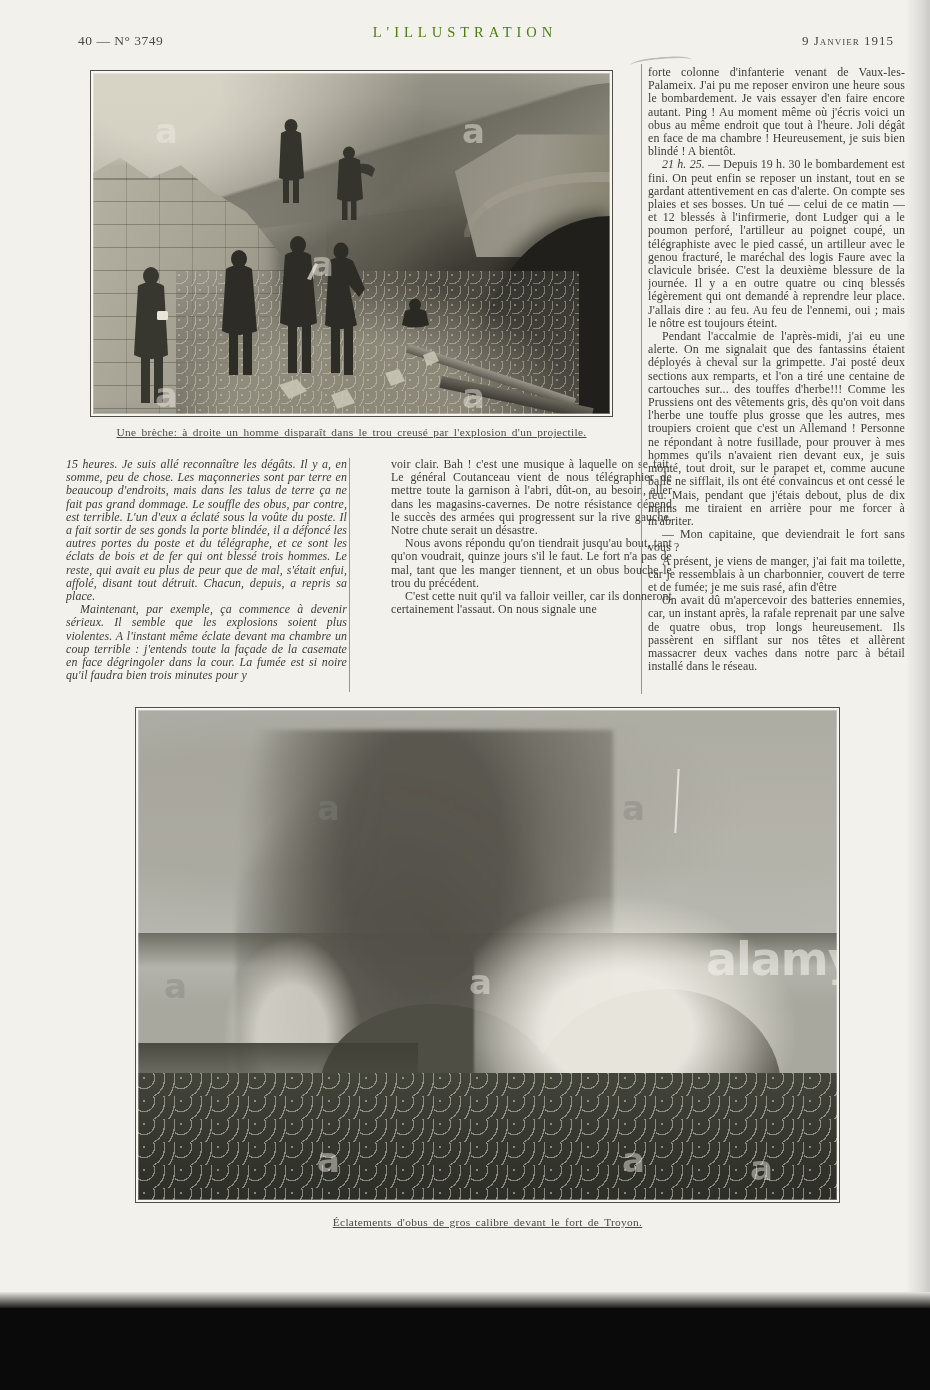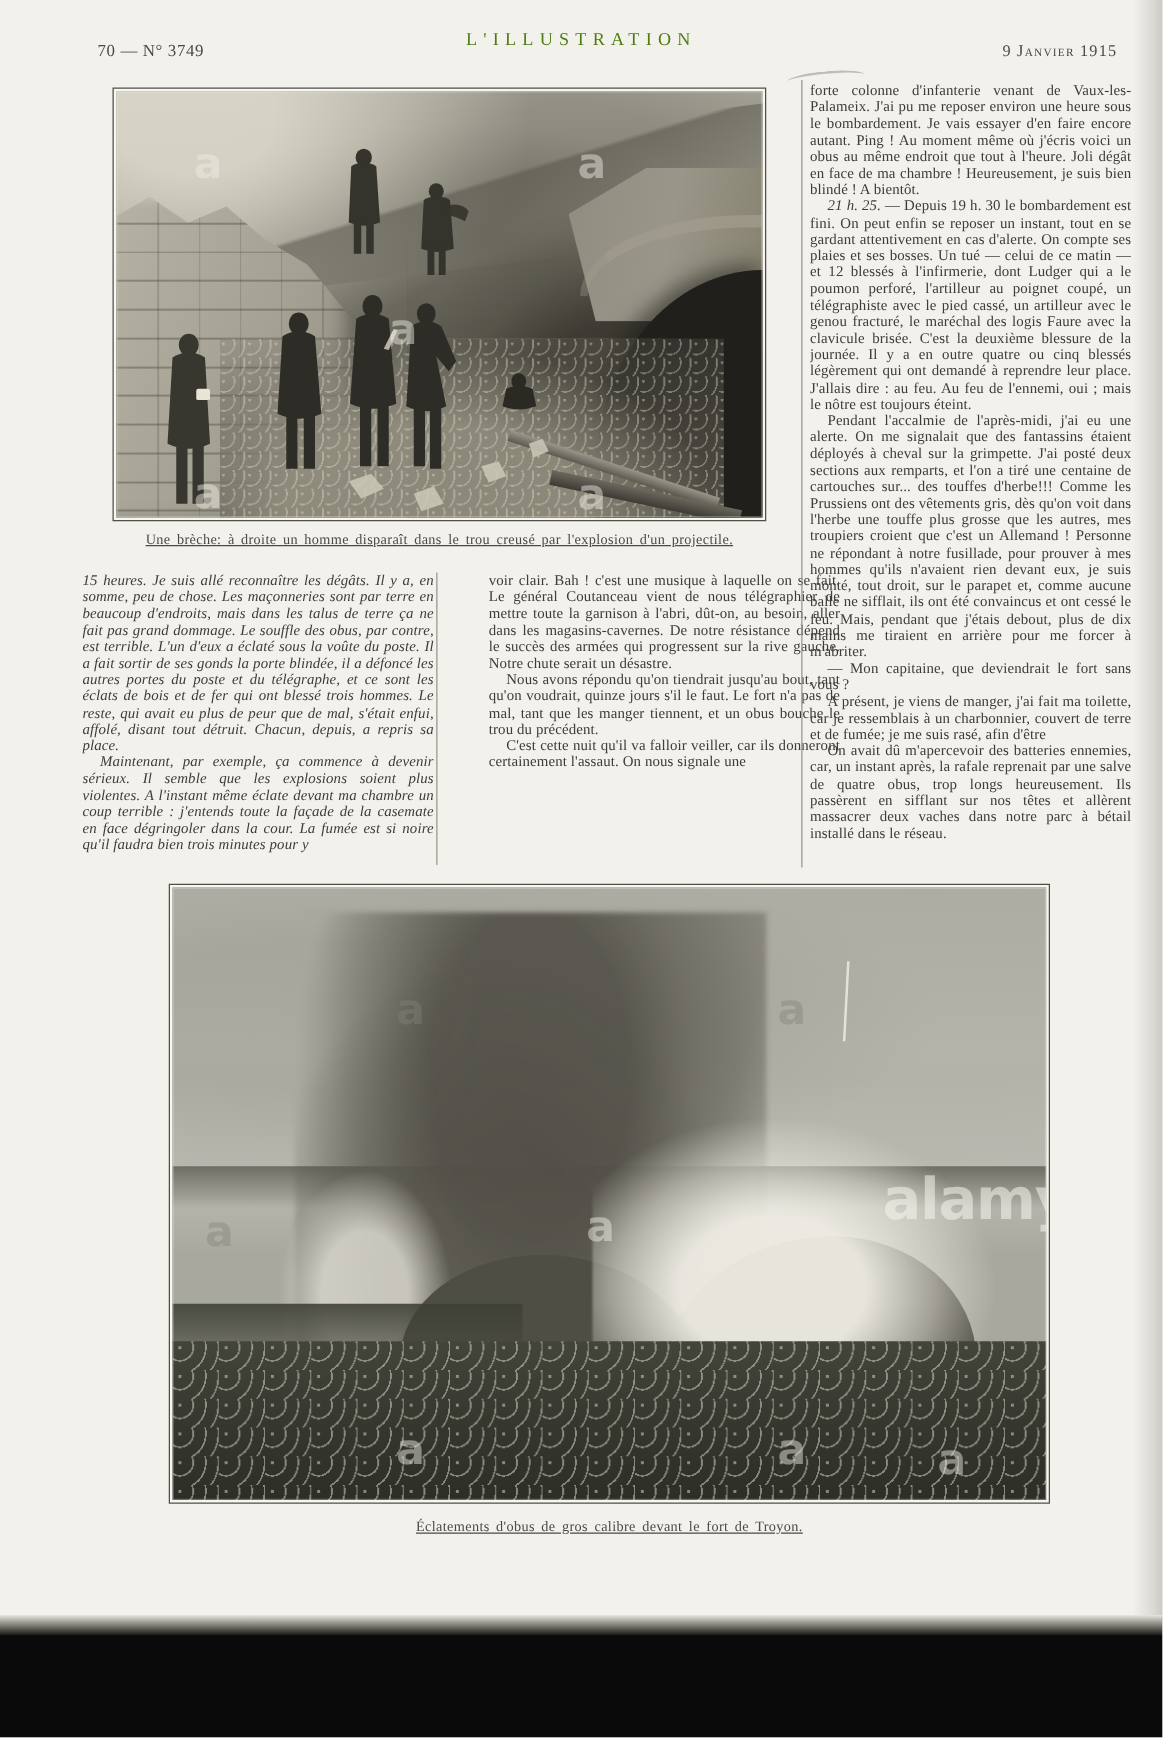--- a/index.html
+++ b/index.html
@@ -89,21 +89,21 @@
   .wm-brand{font-size:46px;color:rgba(245,244,238,.55);letter-spacing:-1px;}
   
   .edge-right{right:0;top:0;width:24px;height:1296px;background:linear-gradient(to right,rgba(0,0,0,0),rgba(0,0,0,.10) 70%,rgba(0,0,0,.16));}
   .edge-bottom{left:0;top:1292px;width:930px;height:16px;background:linear-gradient(to bottom,#e7e6e1,#77766f 55%,#1a1a18 100%);}
   .alamy-bar{left:0;top:1308px;width:930px;height:82px;background:#0a0a0a;}
   .smudge{left:630px;top:57px;width:62px;height:9px;border-top:2px solid rgba(105,104,96,.38);border-radius:50%;transform:rotate(-5deg);}
 </style>
 </head>
 <body>
 
-<div class="abs hdr-left">70 — N° 3749</div>
+<div class="abs hdr-left">40 — N° 3749</div>
 <div class="abs hdr-center">L'ILLUSTRATION</div>
 <div class="abs hdr-right">9 Janvier 1915</div>
 <div class="abs smudge"></div>
 
 <figure class="abs photo" style="left:90px;top:70px;width:523px;height:347px;margin:0;">
   <div class="photo-inner">
     <div class="abs p1-base"></div>
     <div class="abs p1-ridge"></div>
     <div class="abs p1-wall"></div>
     <div class="abs p1-soil"></div>

